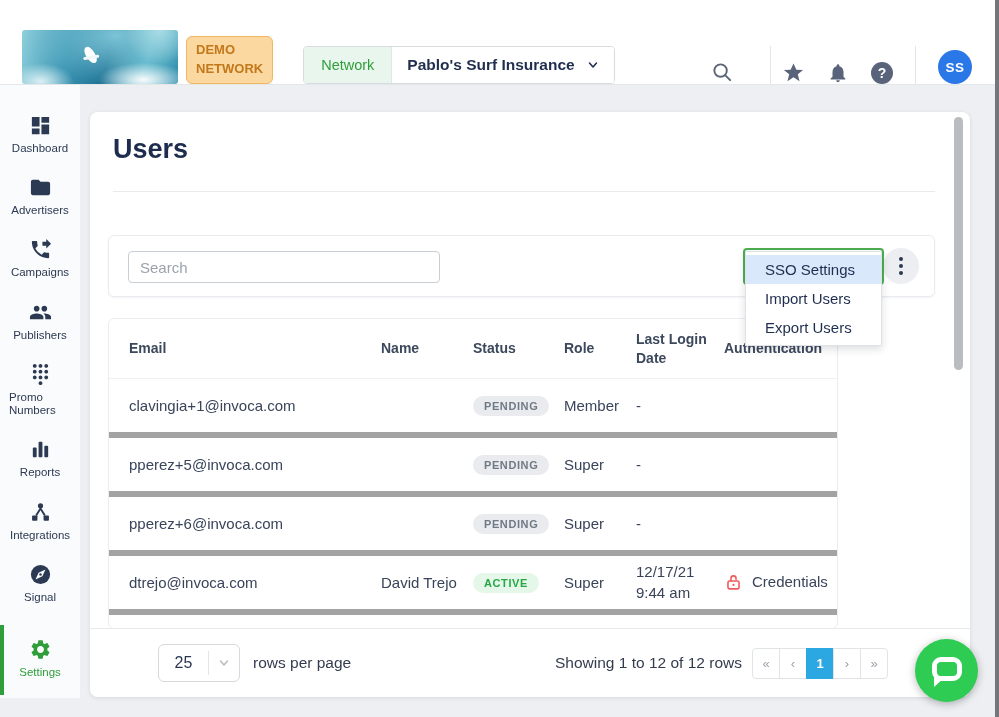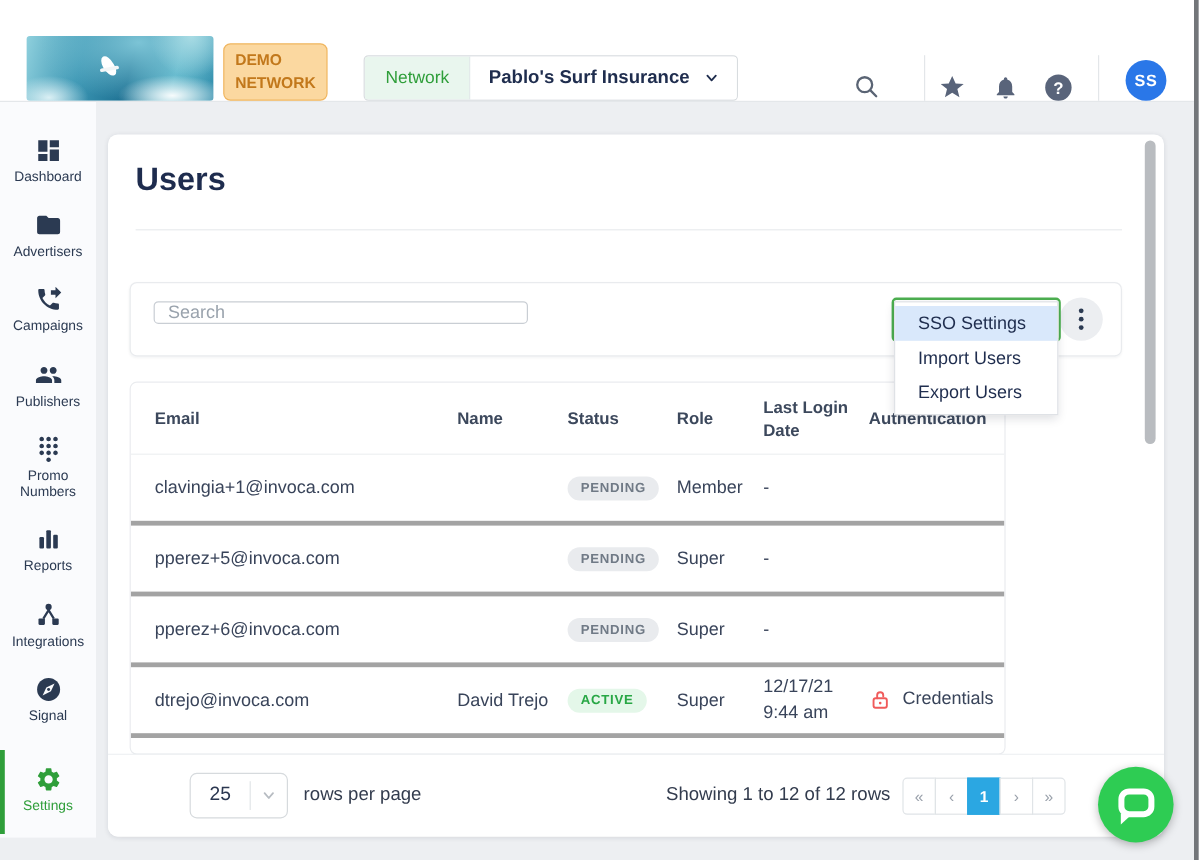--- a/index.html
+++ b/index.html
@@ -25,48 +25,48 @@
   .icon-btn{background:none;border:none;cursor:pointer;display:flex;align-items:center;justify-content:center;padding:0}
   .search-btn{margin-left:auto;margin-right:36px}
   .vdiv{width:1px;height:38px;background:#e3e6e9;flex:0 0 auto}
   .hdr-ic{margin:0 11px}
   .help-circ{width:22px;height:22px;border-radius:50%;background:#59647a;color:#fff;font-size:14px;font-weight:bold;display:flex;align-items:center;justify-content:center}
   .avatar{width:34px;height:34px;border-radius:50%;background:#2a77e8;color:#fff;font-size:13.5px;font-weight:bold;letter-spacing:.5px;display:flex;align-items:center;justify-content:center;margin-left:22px;border:none;cursor:pointer}
   .vdiv.v2{margin-left:11px}
 
   
   .sidebar{position:absolute;left:0;top:85px;width:80px;height:613px;background:#fafbfd;display:flex;flex-direction:column;padding-top:20px;z-index:5}
-  .nav-item{display:flex;flex-direction:column;align-items:center;gap:5px;padding:9px 2px;margin-bottom:3px;font-size:11.5px;color:#2b3a52;text-align:center;cursor:pointer;line-height:1.15}
+  .nav-item{display:flex;flex-direction:column;align-items:center;gap:5px;padding:9px 2px;margin-bottom:3px;font-size:11.5px;color:#2b3a52;text-align:left;cursor:pointer;line-height:1.15}
   .nav-item svg{width:23px;height:23px;fill:#2b3a52}
   .nav-item .two{width:62px}
   .nav-item.settings{margin-top:auto;position:relative;color:#2f9e3a;padding:13px 2px 16px}
   .nav-item.settings svg{fill:#2f9e3a}
   .nav-item.settings::before{content:"";position:absolute;left:0;top:0;bottom:0;width:4px;background:#2f9e3a}
 
   
   .card{position:absolute;left:90px;top:112px;width:880px;height:585px;background:#fff;border-radius:8px;box-shadow:0 1px 4px rgba(20,30,50,.10);z-index:4}
   .page-title{position:absolute;left:23px;top:22px;font-size:27px;font-weight:700;color:#1e2c4e}
   .title-rule{position:absolute;left:23px;top:79px;width:822px;height:1px;background:#e9ebee}
 
   .toolbar{position:absolute;left:18px;top:123px;width:827px;height:62px;border:1px solid #e9ebee;border-radius:6px;box-shadow:0 1px 2px rgba(20,30,50,.05);background:#fff}
-  .search-input{position:absolute;left:19px;top:15px;width:312px;height:19px;border:1px solid #c9ced4;border-radius:4px;padding:0 11px;font-size:15px;font-family:"Liberation Sans",sans-serif;color:#2b3a52;outline:none}
+  .search-input{position:absolute;left:19px;top:15px;width:312px;height:32px;border:1px solid #c9ced4;border-radius:4px;padding:0 11px;font-size:15px;font-family:"Liberation Sans",sans-serif;color:#2b3a52;outline:none}
   .search-input::placeholder{color:#9aa3ad}
   .kebab-btn{position:absolute;right:15px;top:12px;width:36px;height:36px;border-radius:50%;background:#eceef1;border:none;cursor:pointer;display:flex;flex-direction:column;align-items:center;justify-content:center;gap:3px}
   .kebab-btn i{width:4px;height:4px;border-radius:50%;background:#2b3a52;display:block}
 
   .green-btn{position:absolute;left:653px;top:136px;width:141px;height:37px;border:2px solid #4caf50;border-radius:4px;background:#fff;cursor:pointer;z-index:6}
   .menu{position:absolute;left:655px;top:139px;width:137px;background:#fff;border:1px solid #dfe2e6;box-shadow:0 3px 8px rgba(20,30,50,.15);padding:3px 0;z-index:8}
   .menu-item{height:29px;line-height:29px;padding-left:19px;font-size:15px;color:#1f2d4e;cursor:pointer;white-space:nowrap}
   .menu-item.selected{background:#d9e8fb}
 
   
   .table{position:absolute;left:18px;top:206px;width:730px;height:311px;border:1px solid #eaecef;border-radius:6px;overflow:hidden;background:#fff}
   .trow,.thead{display:grid;grid-template-columns:272px 92px 91px 72px 88px 147px 1fr;align-items:center}
   .thead{height:60px;border-bottom:1px solid #eef0f2;font-size:14px;font-weight:bold;color:#3c485c;line-height:1.35}
-  .trow{height:59px;border-bottom:4px solid #a3a3a3;font-size:15px;color:#39445a}
+  .trow{height:59px;border-bottom:6px solid #a3a3a3;font-size:15px;color:#39445a}
   .c-email{padding-left:20px}
   .pill{display:inline-block;padding:4px 11px;border-radius:12px;font-size:11px;font-weight:bold;letter-spacing:.6px}
   .pill.pending{background:#e9ebee;color:#707a86}
   .pill.active{background:#e4f7e9;color:#28a745}
   .login2{line-height:1.35}
   .auth-cell{display:flex;gap:9px}
   .auth-cell svg{width:19px;height:19px;flex:0 0 auto}
   .row-kebab{background:none;border:none;cursor:pointer;display:flex;flex-direction:column;align-items:center;gap:3px;justify-self:center;padding:6px}
   .row-kebab i{width:3.5px;height:3.5px;border-radius:50%;background:#ccd2d8;display:block}
 

